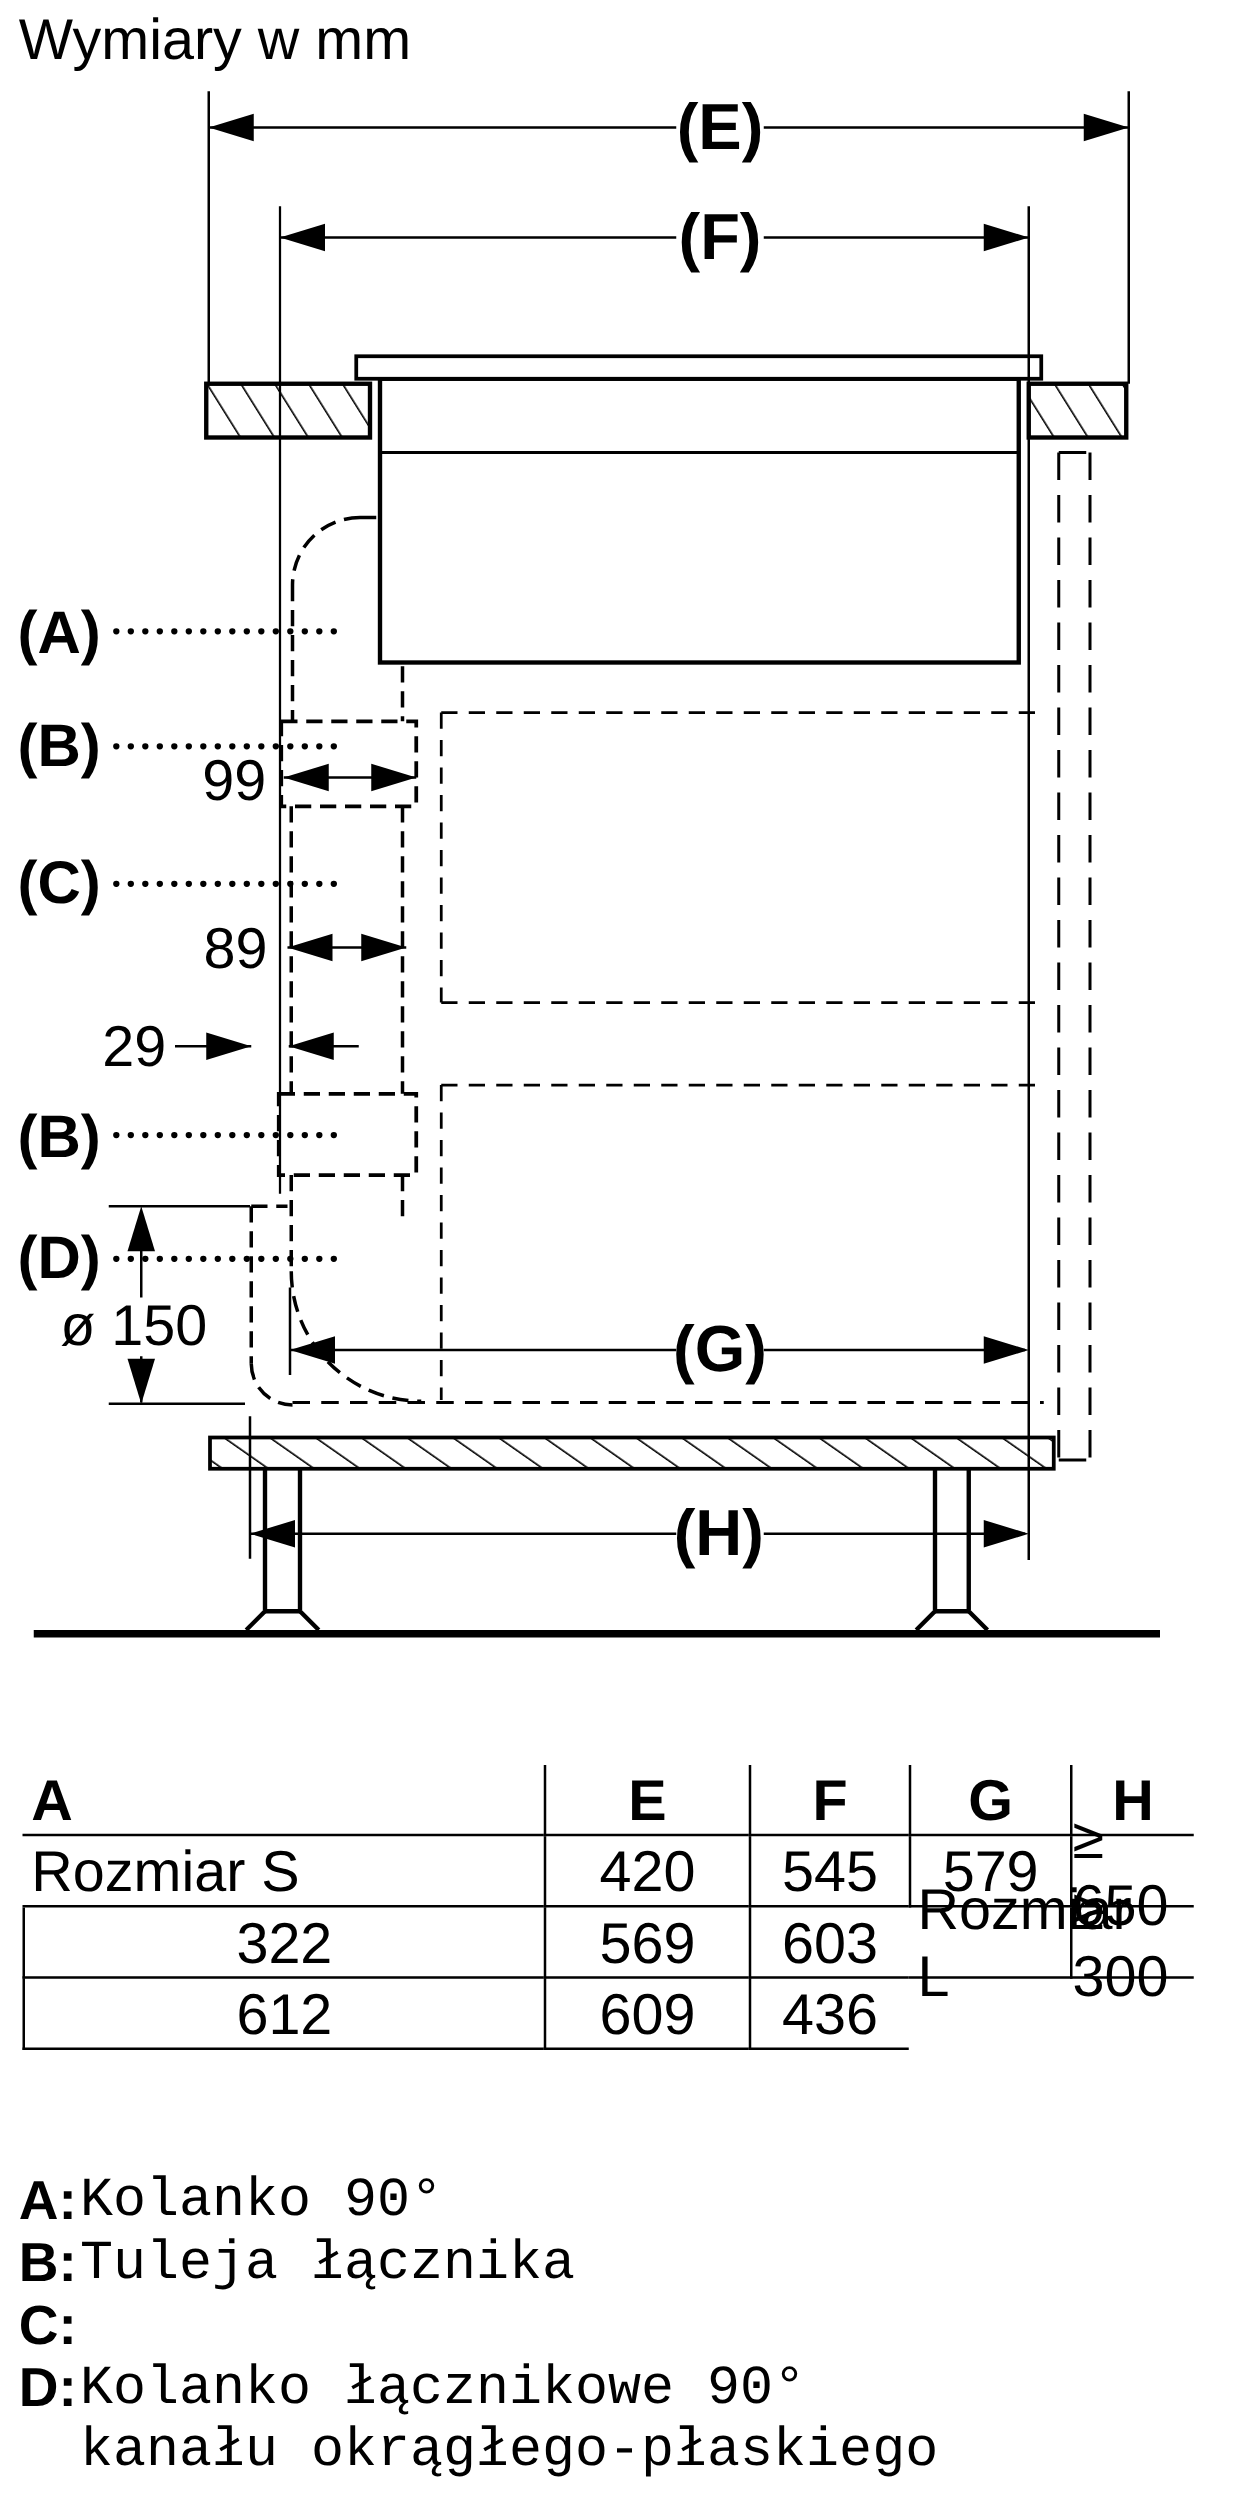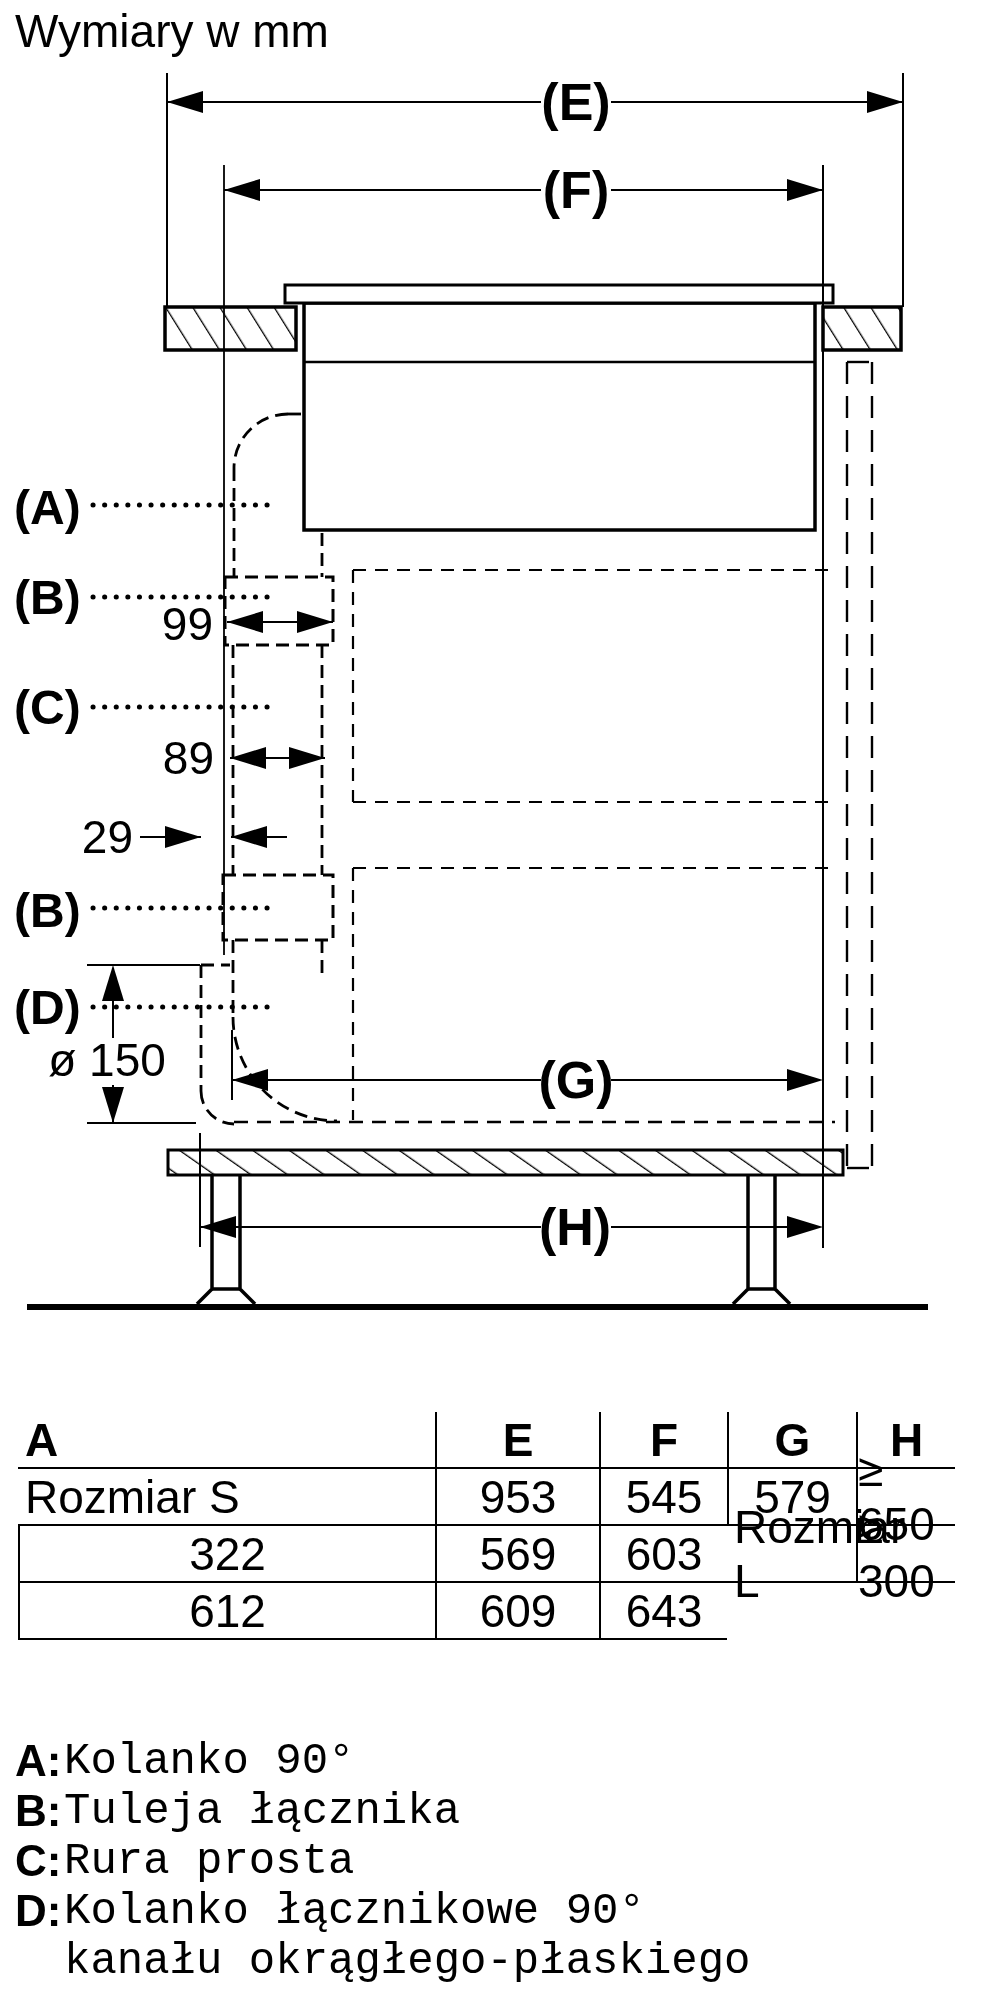--- a/index.html
+++ b/index.html
@@ -194,49 +194,48 @@
 
   
   <div class="dim-table">
     <div class="cell c-name hdr">A</div>
     <div class="cell c-val hdr bl">E</div>
     <div class="cell c-val hdr bl">F</div>
     <div class="cell c-val hdr bl">G</div>
     <div class="cell c-val hdr bl">H</div>
 
     <div class="cell c-name">Rozmiar S</div>
-    <div class="cell c-val bl">953</div>
+    <div class="cell c-val bl">420</div>
     <div class="cell c-val bl">545</div>
     <div class="cell c-val bl">579</div>
 
     <div class="cell c-val bl">≥ 650</div>
     <div class="cell c-val bl">322</div>
     <div class="cell c-val bl">569</div>
     <div class="cell c-val bl">603</div>
 
     <div class="cell c-name">Rozmiar L</div>
     <div class="cell c-val bl">≥ 300</div>
     <div class="cell c-val bl">612</div>
     <div class="cell c-val bl">609</div>
-    <div class="cell c-val bl">643</div>
+    <div class="cell c-val bl">436</div>
   </div>
 
   
   <div class="legend">
     <div class="item">
       <span class="lkey">A:</span>
       <span class="ltext">Kolanko 90°</span>
     </div>
     <div class="item">
       <span class="lkey">B:</span>
       <span class="ltext">Tuleja łącznika</span>
     </div>
     <div class="item">
       <span class="lkey">C:</span>
-      <span class="ltext">Rura prosta</span>
     </div>
     <div class="item">
       <span class="lkey">D:</span>
       <span class="ltext">Kolanko łącznikowe 90° kanału okrągłego-płaskiego</span>
     </div>
   </div>
 
 </div>
 
 </body></html>

